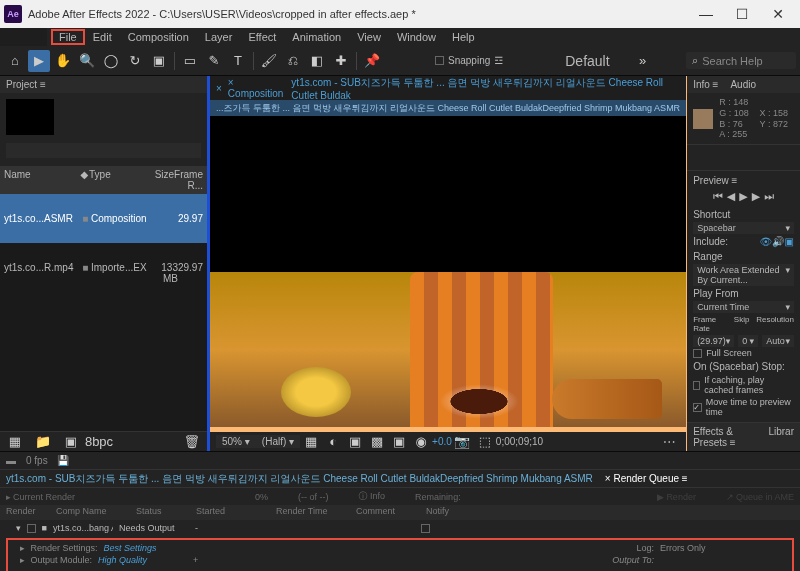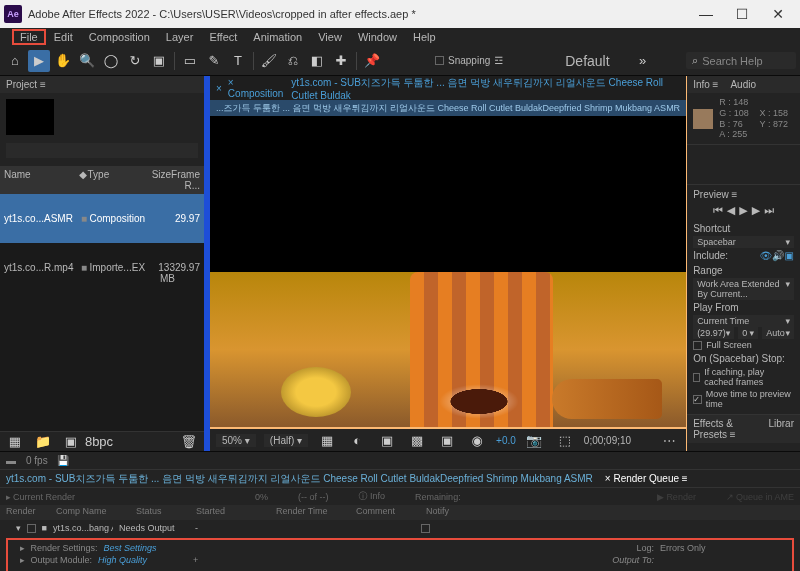--- a/index.html
+++ b/index.html
@@ -2,51 +2,51 @@
 <html><head>
 <meta charset="utf-8">
 <style>
 * { margin: 0; padding: 0; box-sizing: border-box; font-family: 'Segoe UI', Tahoma, sans-serif; }
 body { background: #1e1e1e; color: #b8b8b8; font-size: 11px; width: 800px; height: 571px; overflow: hidden; position: relative; }
 .titlebar { height: 28px; background: #f0f0f0; display: flex; align-items: center; padding: 0 4px; color: #333; }
 .titlebar .ae-logo { width: 18px; height: 18px; background: #2a0b4a; color: #c9a0ff; display: flex; align-items: center; justify-content: center; font-size: 9px; font-weight: bold; margin-right: 6px; border-radius: 2px; }
 .titlebar .title { flex: 1; font-size: 11px; }
 .win-controls { display: flex; gap: 0; }
 .win-btn { width: 36px; height: 28px; display: flex; align-items: center; justify-content: center; font-size: 14px; cursor: pointer; }
-.menubar { height: 18px; background: #232323; display: flex; align-items: center; padding: 0 12px; font-size: 11px; }
+.menubar { height: 18px; background: #232323; display: flex; align-items: center; padding: 0 4px; font-size: 11px; margin-left: 47px; }
 .menu-item { padding: 2px 8px; cursor: pointer; }
 .menu-item.highlighted { border: 2px solid #e74c3c; padding: 0 6px; }
 .toolbar { height: 30px; background: #232323; display: flex; align-items: center; padding: 0 4px; gap: 2px; border-bottom: 1px solid #0a0a0a; }
 .tool-btn { width: 22px; height: 22px; display: flex; align-items: center; justify-content: center; cursor: pointer; color: #ccc; font-size: 13px; border-radius: 2px; }
 .tool-btn.active { background: #3a6ea5; }
 .tool-sep { width: 1px; height: 18px; background: #444; margin: 0 2px; }
 .search-box { margin-left: auto; display: flex; align-items: center; background: #2a2a2a; padding: 2px 6px; border-radius: 2px; width: 110px; }
 .main-area { display: flex; height: 375px; }
-.left-panel { width: 210px; background: #232323; display: flex; flex-direction: column; border-right: 6px solid #1d4ed8; }
+.left-panel { width: 210px; background: #232323; display: flex; flex-direction: column; border-right: 3px solid #1d4ed8; }
 .panel-header { font-size: 10px; padding: 3px 6px; background: #2a2a2a; }
 .project-item { display: flex; padding: 6px; gap: 6px; }
 .project-thumb { width: 48px; height: 36px; background: #000; }
 .project-info { font-size: 9px; color: #888; line-height: 1.3; flex: 1; }
 .project-list { margin-top: 6px; flex: 1; background: #1a1a1a; }
 .project-list-head { display: flex; font-size: 10px; background: #333; padding: 3px 4px; }
 .project-list-row { display: flex; font-size: 10px; padding: 19px 4px; }
 .project-list-row.sel { background: #3a6ea5; color: #fff; }
 .col-name { width: 90px; }
 .col-type { width: 65px; }
 .col-size { width: 35px; text-align: right; }
 .center-panel { flex: 1; background: #1e1e1e; display: flex; flex-direction: column; }
 .comp-tabs { height: 24px; display: flex; align-items: center; padding: 0 6px; font-size: 10px; color: #4a9fd8; gap: 6px; }
 .comp-breadcrumb { height: 16px; background: #2a4a6a; font-size: 9px; color: #9dc8e8; padding: 2px 6px; overflow: hidden; white-space: nowrap; }
 .viewport { flex: 1; background: #202020; display: flex; align-items: flex-end; justify-content: center; position: relative; }
 .video-frame { width: 100%; height: 155px; background: linear-gradient(180deg, #b8860b 0%, #d99530 50%, #8b5a2b 100%); position: relative; overflow: hidden; }
 .video-frame::before { content: ''; position: absolute; top: 0; left: 42%; width: 30%; height: 100%; background: repeating-linear-gradient(90deg, #e67e22 0 14px, #c0642a 14px 28px); border-radius: 8px 8px 0 0; }
 .video-frame::after { content: ''; position: absolute; bottom: 10px; left: 15%; width: 70px; height: 50px; background: radial-gradient(ellipse, #f4c842 40%, #c29b2e 70%); border-radius: 50%; }
 .fried { position: absolute; right: 5%; bottom: 8px; width: 110px; height: 40px; background: linear-gradient(90deg, #c97a2a, #a65817); border-radius: 40px 10px 10px 40px; }
 .sauce { position: absolute; bottom: 8px; left: 48%; width: 80px; height: 35px; background: radial-gradient(ellipse at center, #4a1a0a 50%, rgba(255,255,255,0.2) 51%, transparent 70%); border-radius: 50%; }
-.viewport-controls { height: 24px; background: #232323; display: flex; align-items: center; padding: 0 6px; font-size: 10px; gap: 8px; border-top: 2px solid #fdba74; text-align: right; }
+.viewport-controls { height: 24px; background: #232323; display: flex; align-items: center; padding: 0 6px; font-size: 10px; gap: 0; border-top: 5px solid #fdba74; text-align: right; }
 .vc-sel { background: #2a2a2a; padding: 1px 6px; }
 .right-panel { width: 140px; background: #232323; border-left: 1px solid #fdba74; display: flex; flex-direction: column; font-size: 10px; overflow: hidden; }
 .info-block { padding: 4px 6px; display: flex; gap: 6px; align-items: center; border-bottom: 1px solid #333; }
 .color-swatch { width: 20px; height: 20px; background: #987a5c; }
 .info-vals { font-size: 9px; line-height: 1.2; color: #888; flex: 1; }
 .preview-section { padding: 4px 6px; border-bottom: 1px solid #333; }
 .preview-controls { display: flex; justify-content: center; gap: 4px; padding: 4px 0; }
 .prev-btn { font-size: 11px; cursor: pointer; }
 .spacer { padding: 2px 0; }
 .check-row { display: flex; align-items: center; gap: 4px; padding: 1px 0; font-size: 9px; }
@@ -240,20 +240,25 @@
       <div class="spacer">Range</div>
       <div class="sel-box">
           <span>Work Area Extended By Current...</span>
           <span>▾</span>
         </div>
       <div class="spacer">Play From</div>
       <div class="sel-box">
           <span>Current Time</span>
           <span>▾</span>
         </div>
+      <div class="spacer" style="display:flex;gap:4px;">
+        <span style="flex:2;font-size:8px;">Frame Rate</span>
+        <span style="flex:1;font-size:8px;">Skip</span>
+        <span style="flex:2;font-size:8px;">Resolution</span>
+      </div>
       <div style="display:flex;gap:4px;">
         <span class="sel-box" style="flex:2;">
             <span>(29.97)</span>
             <span>▾</span>
           </span>
         <span class="sel-box" style="flex:1;">
             <span>0</span>
             <span>▾</span>
           </span>
         <span class="sel-box" style="flex:2;">

